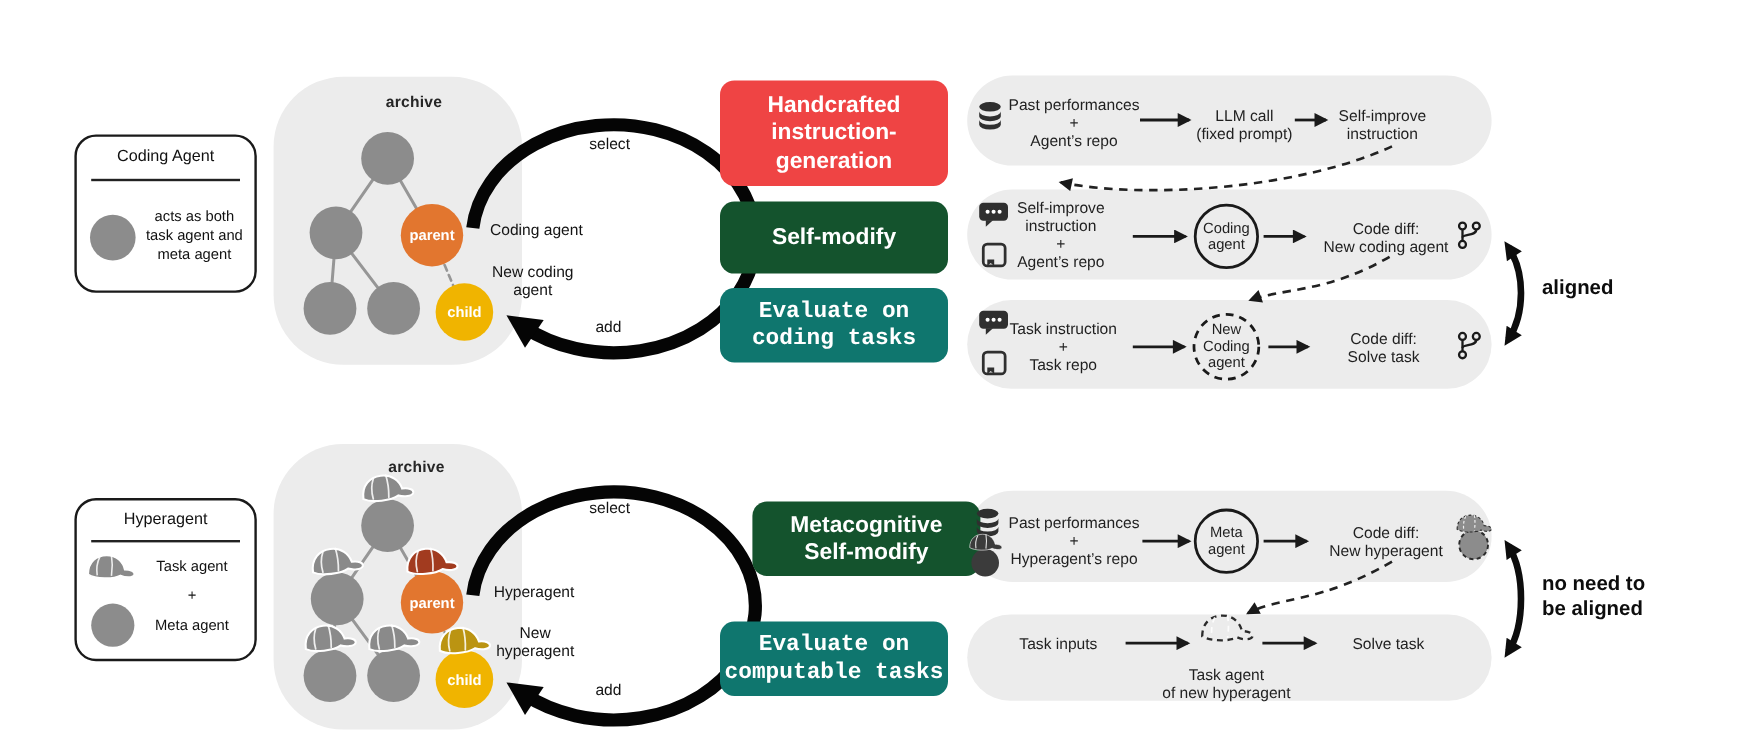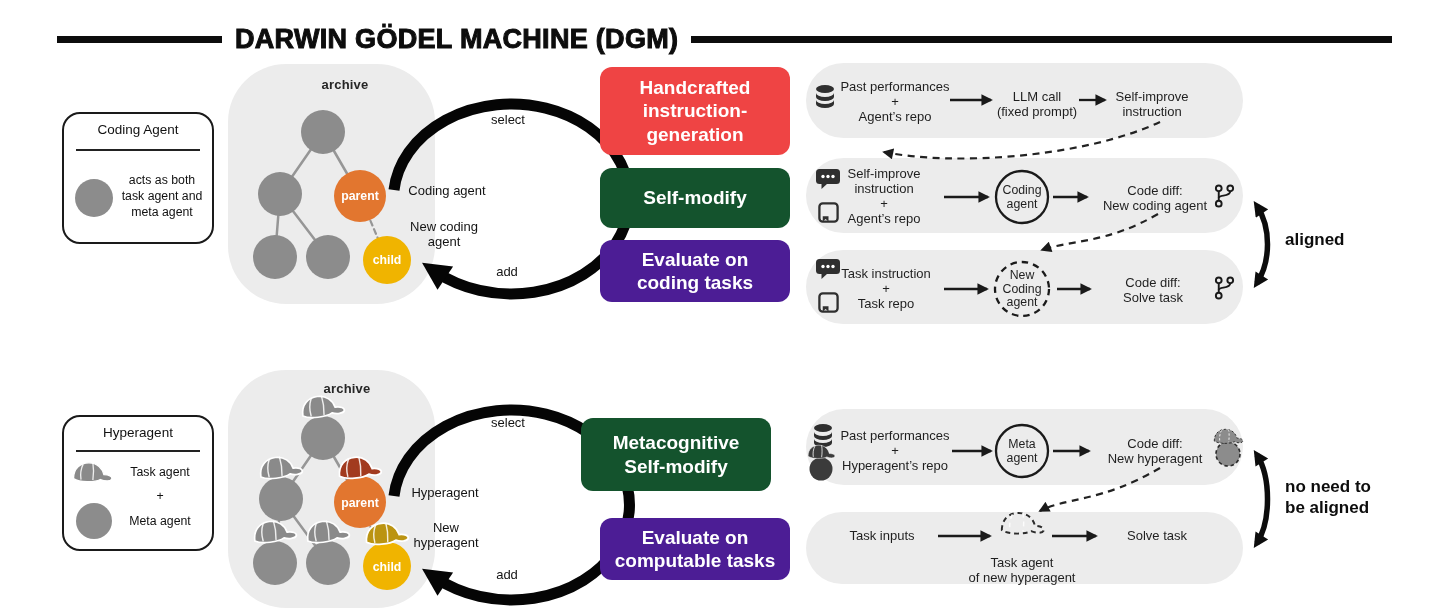--- a/index.html
+++ b/index.html
@@ -23,21 +23,21 @@
        font-size:13px;line-height:1.16;color:#1f1f1f;z-index:5;}
   .txt.leftal{transform:translate(0,-50%);text-align:left;}
   .archlbl{font-weight:bold;font-size:13px;color:#262626;letter-spacing:.2px;margin-left:12px;}
   .nodelbl{font-weight:bold;font-size:12.3px;color:#fff;}
   .looplbl{font-size:13px;color:#141414;}
   .biglbl{font-weight:bold;font-size:17px;color:#0d0d0d;line-height:1.25;}
   .box{position:absolute;border-radius:12px;display:flex;align-items:center;justify-content:center;
        color:#fff;font-weight:bold;font-size:19px;line-height:1.22;text-align:center;white-space:pre-line;z-index:3;}
   .box.dark{background:#ef4444;}
   .box.green{background:#14532d;}
-  .box.blue{background:#4c1d95;}
+  .box.blue{background:#0f766e;font-family:Liberation Mono, monospace;}
 </style>
 </head>
 <body>
 
 <div id="canvas">
 
   <div class="blob" style="left:228px;top:64px;width:207px;height:240px;"></div>
   <div class="flowbg" style="left:806px;top:63px;width:437px;height:75px;"></div>
   <div class="flowbg" style="left:806px;top:158px;width:437px;height:75px;"></div>
   <div class="flowbg" style="left:806px;top:250px;width:437px;height:74px;"></div>
@@ -118,21 +118,21 @@
       <use href="#cap" x="361" y="521" width="50" height="25" fill="#BB9412" stroke="#fff" stroke-width="1.8" transform="rotate(-6 386 534)"></use>
     </g>
   </svg>
 
   <div class="box dark" style="left:600px;top:67px;width:190px;height:88px;">Handcrafted
 instruction-
 generation</div>
   <div class="box green" style="left:600px;top:168px;width:190px;height:60px;">Self-modify</div>
   <div class="box blue" style="left:600px;top:240px;width:190px;height:62px;">Evaluate on
 coding tasks</div>
-  <div class="box green" style="left:581px;top:418px;width:190px;height:73px;">Metacognitive
+  <div class="box green" style="left:627px;top:418px;width:190px;height:62px;">Metacognitive
 Self-modify</div>
   <div class="box blue" style="left:600px;top:518px;width:190px;height:62px;">Evaluate on
 computable tasks</div>
 
   <svg class="layer z4" width="1456" height="614" viewBox="0 0 1456 614">
     <defs>
       <marker id="mSm" viewBox="0 0 6 6" refX="5" refY="3" markerWidth="5.5" markerHeight="5" orient="auto">
         <path d="M0,0 L6,3 L0,6 Z" fill="#1a1a1a"></path>
       </marker>
       <marker id="mMid" viewBox="0 0 10 10" refX="6" refY="5" markerWidth="17" markerHeight="15" orient="auto-start-reverse" markerUnits="userSpaceOnUse">
@@ -176,25 +176,20 @@
     </g>
     <path d="M1160,468 C1100,503 1066,497 1040,511" fill="none" stroke="#222" stroke-width="2.2" stroke-dasharray="7,5.5" marker-end="url(#mSm)"></path>
 
     <line x1="938" y1="536" x2="990" y2="536" stroke="#1a1a1a" stroke-width="2.3" marker-end="url(#mSm)"></line>
     <use href="#cap" x="998" y="511" width="48" height="25" fill="#ECECEC" stroke="#2b2b2b" stroke-width="2" stroke-dasharray="5,4"></use>
     <line x1="1052" y1="536" x2="1096" y2="536" stroke="#1a1a1a" stroke-width="2.3" marker-end="url(#mSm)"></line>
 
     <path d="M1257,455 C1271,477 1271,521 1257,543" fill="none" stroke="#0d0d0d" stroke-width="5.5" marker-start="url(#mMid)" marker-end="url(#mMid)"></path>
   </svg>
 
-  <div class="hdr" style="left:57px;right:64px;top:22px;height:34px;">
-    <div class="rule fixed"></div>
-    <div class="title">DARWIN GÖDEL MACHINE (DGM)</div>
-    <div class="rule grow"></div>
-  </div>
 
   <div class="legend" style="left:62px;top:112px;width:148px;height:128px;">
     <div class="ltitle">Coding Agent</div>
     <div class="divider" style="top:35px;"></div>
     <div class="lcircle" style="left:11px;top:65px;width:38px;height:38px;"></div>
     <div class="ltext" style="left:52px;top:59px;width:92px;">acts as both
 task agent and
 meta agent</div>
   </div>
 

